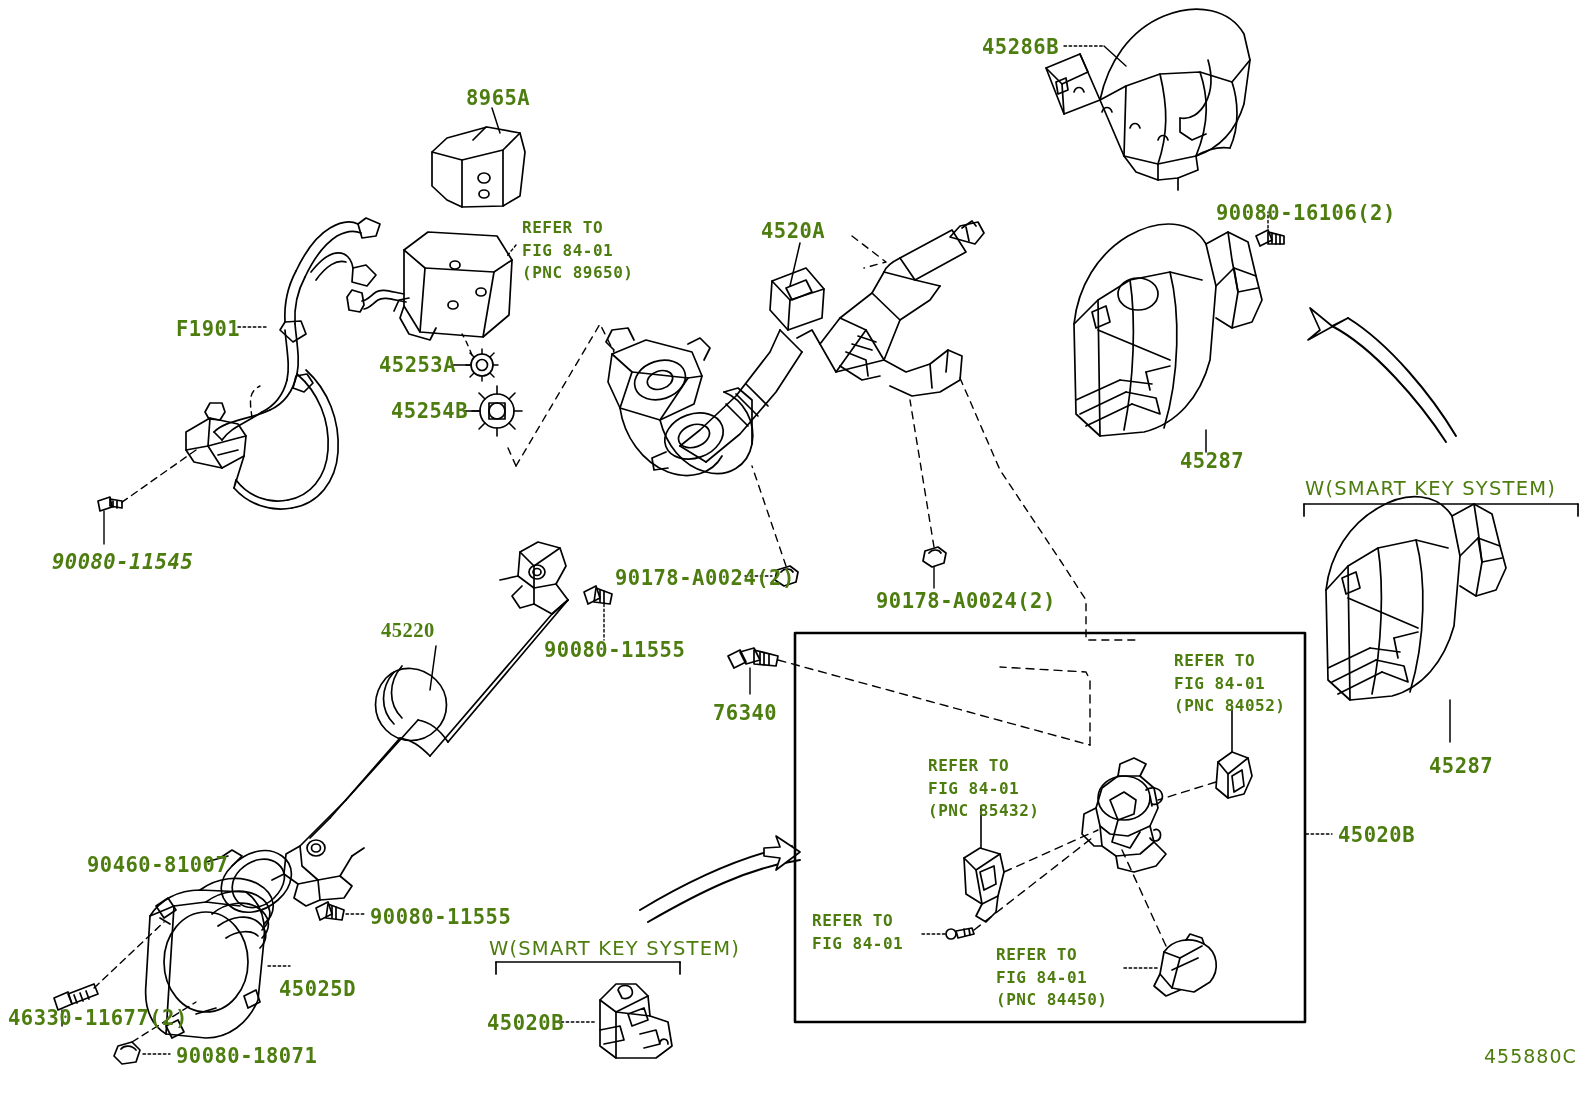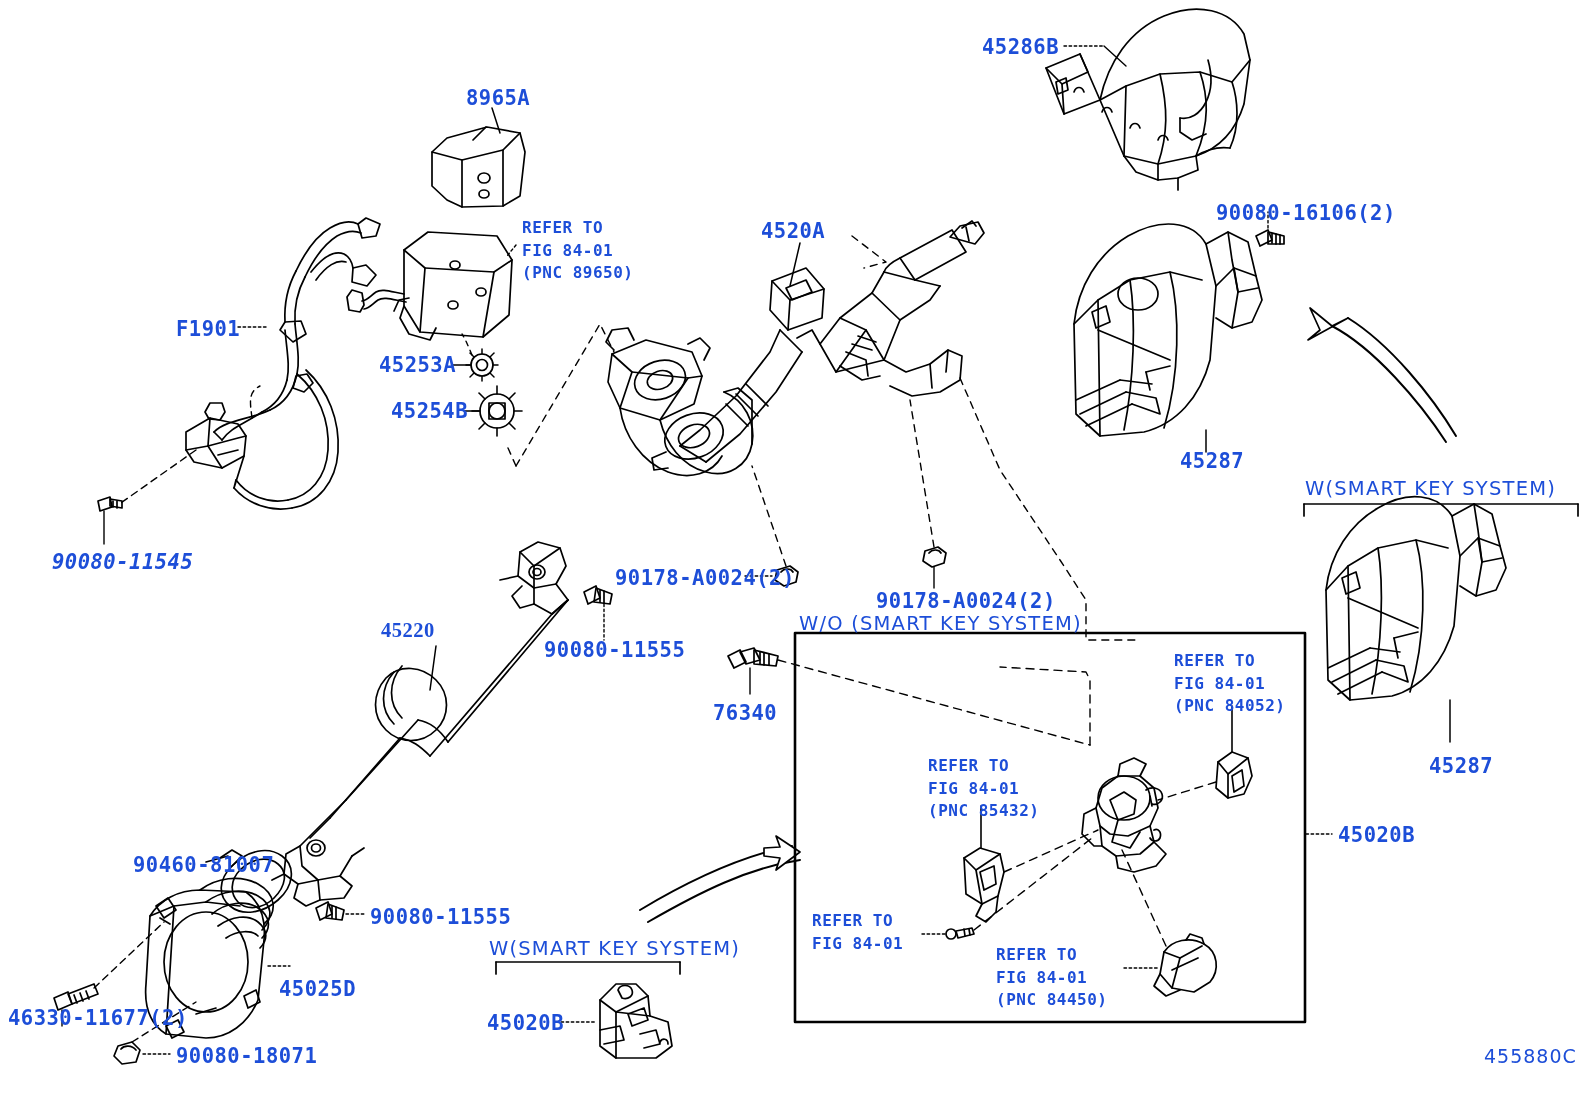--- a/index.html
+++ b/index.html
@@ -1,21 +1,21 @@
 <!DOCTYPE html>
 <html><head>
 <meta charset="utf-8">
 <style>
   html,body{margin:0;padding:0;background:#fff;}
   body{width:1592px;height:1099px;position:relative;overflow:hidden;
        font-family:"DejaVu Sans Mono","Liberation Mono",monospace;color:#000;}
   #sheet{position:absolute;inset:0;width:1592px;height:1099px;}
   svg.art{position:absolute;left:0;top:0;width:1592px;height:1099px;overflow:visible;}
   .lbl{position:absolute;font-family:"DejaVu Sans Mono","Liberation Mono",monospace;
-       font-weight:bold;font-size:20.5px;letter-spacing:0.5px;white-space:pre;color:#1d4ed8;line-height:1.32;}
+       font-weight:bold;font-size:20.5px;letter-spacing:0.5px;white-space:pre;color:#4d7c0f;line-height:1.32;}
   .lbl.thin{font-weight:normal;font-family:"DejaVu Sans","Liberation Sans",sans-serif;
             letter-spacing:1.2px;font-size:19.5px;}
   .lbl.foot{font-weight:normal;font-family:"DejaVu Sans","Liberation Sans",sans-serif;
             font-size:19px;letter-spacing:1px;}
   .lbl.refer{line-height:1.42;font-size:16px;}
 </style>
 </head>
 <body>
 
 <div id="sheet">
@@ -526,38 +526,37 @@
   <div class="lbl" style="left:876px;top:588px;">90178-A0024(2)</div>
 
   <div class="lbl thin" style="left:1305px;top:476px;">W(SMART KEY SYSTEM)</div>
 
   <div class="lbl" style="left:1429px;top:753px;">45287</div>
 
   <div class="lbl" style="left:1338px;top:822px;">45020B</div>
 
   <div class="lbl" style="left:713px;top:700px;">76340</div>
 
-  <div class="lbl thin" style="left:799px;top:611px;">W/O (SMART KEY SYSTEM)</div>
 
   <div class="lbl refer" style="left:1174px;top:650px;">REFER TO
 FIG 84-01
 (PNC 84052)</div>
 
   <div class="lbl refer" style="left:928px;top:755px;">REFER TO
 FIG 84-01
 (PNC 85432)</div>
 
   <div class="lbl refer" style="left:812px;top:910px;">REFER TO
 FIG 84-01</div>
 
   <div class="lbl refer" style="left:996px;top:944px;">REFER TO
 FIG 84-01
 (PNC 84450)</div>
 
-  <div class="lbl" style="left:87px;top:852px;margin-left:46px;">90460-81007</div>
+  <div class="lbl" style="left:87px;top:852px;">90460-81007</div>
 
   <div class="lbl" style="left:370px;top:904px;">90080-11555</div>
 
   <div class="lbl" style="left:279px;top:976px;">45025D</div>
 
   <div class="lbl" style="left:8px;top:1005px;">46330-11677(2)</div>
 
   <div class="lbl" style="left:176px;top:1043px;">90080-18071</div>
 
   <div class="lbl thin" style="left:489px;top:936px;">W(SMART KEY SYSTEM)</div>

